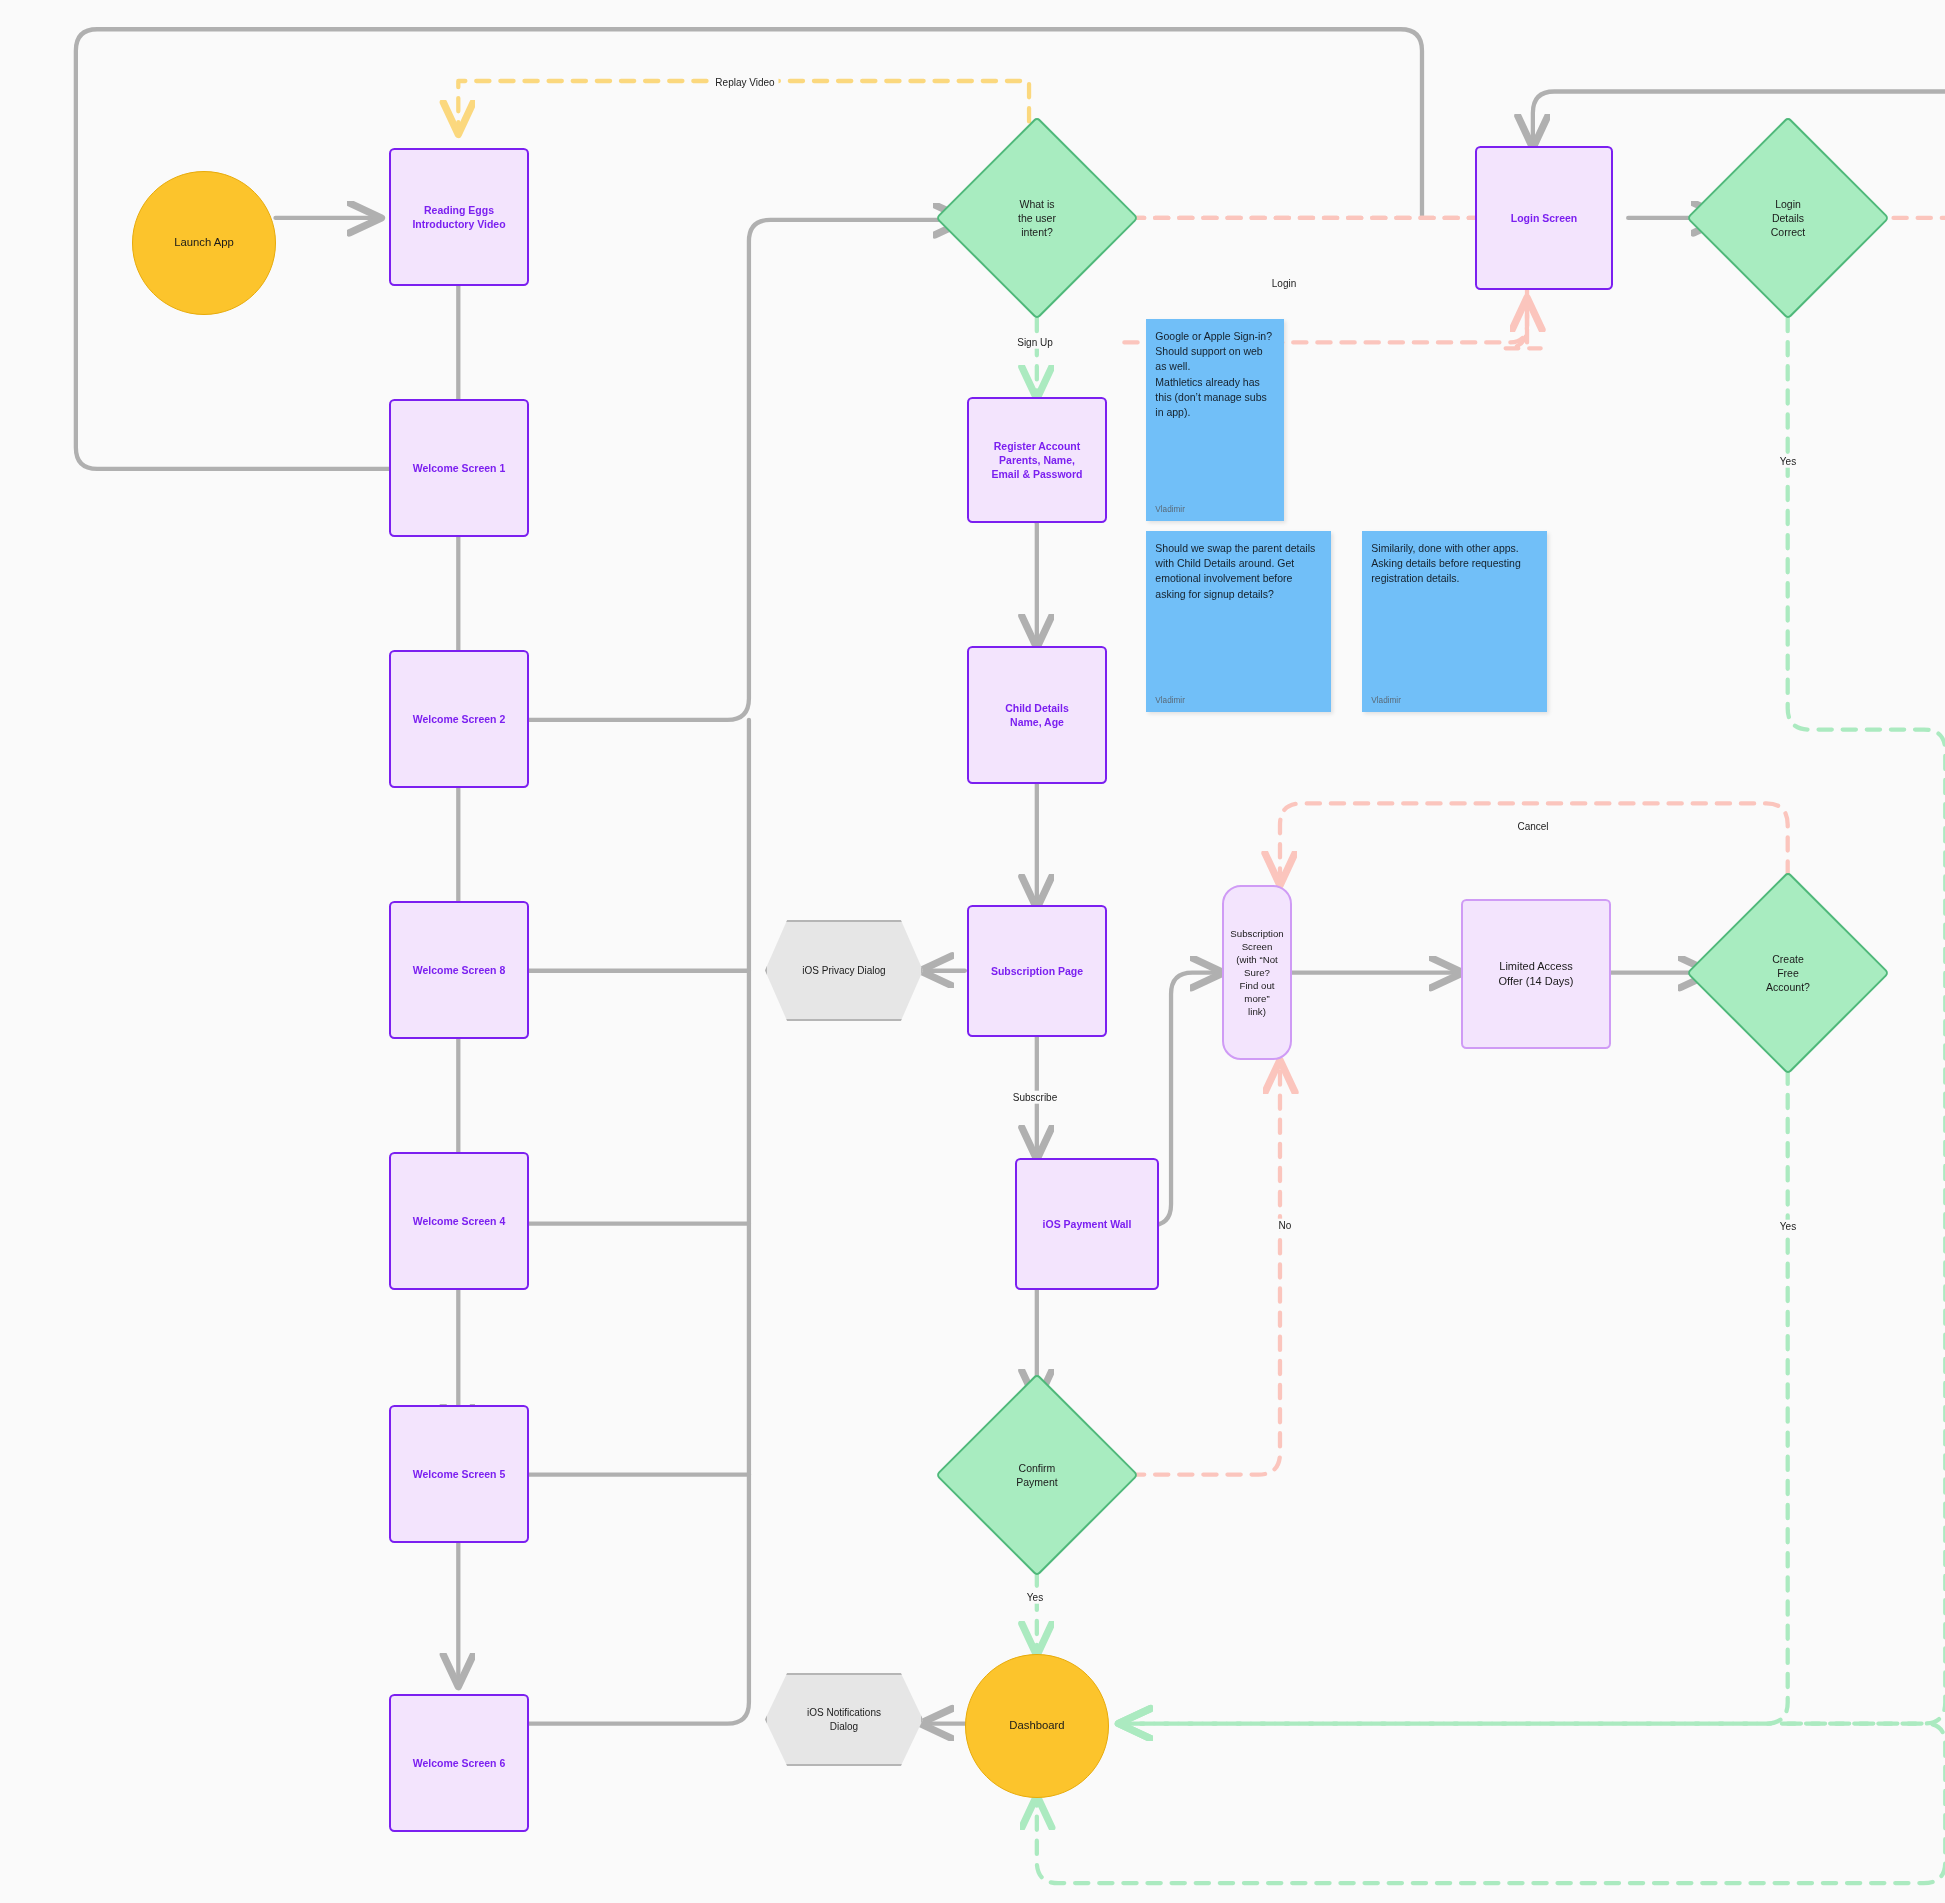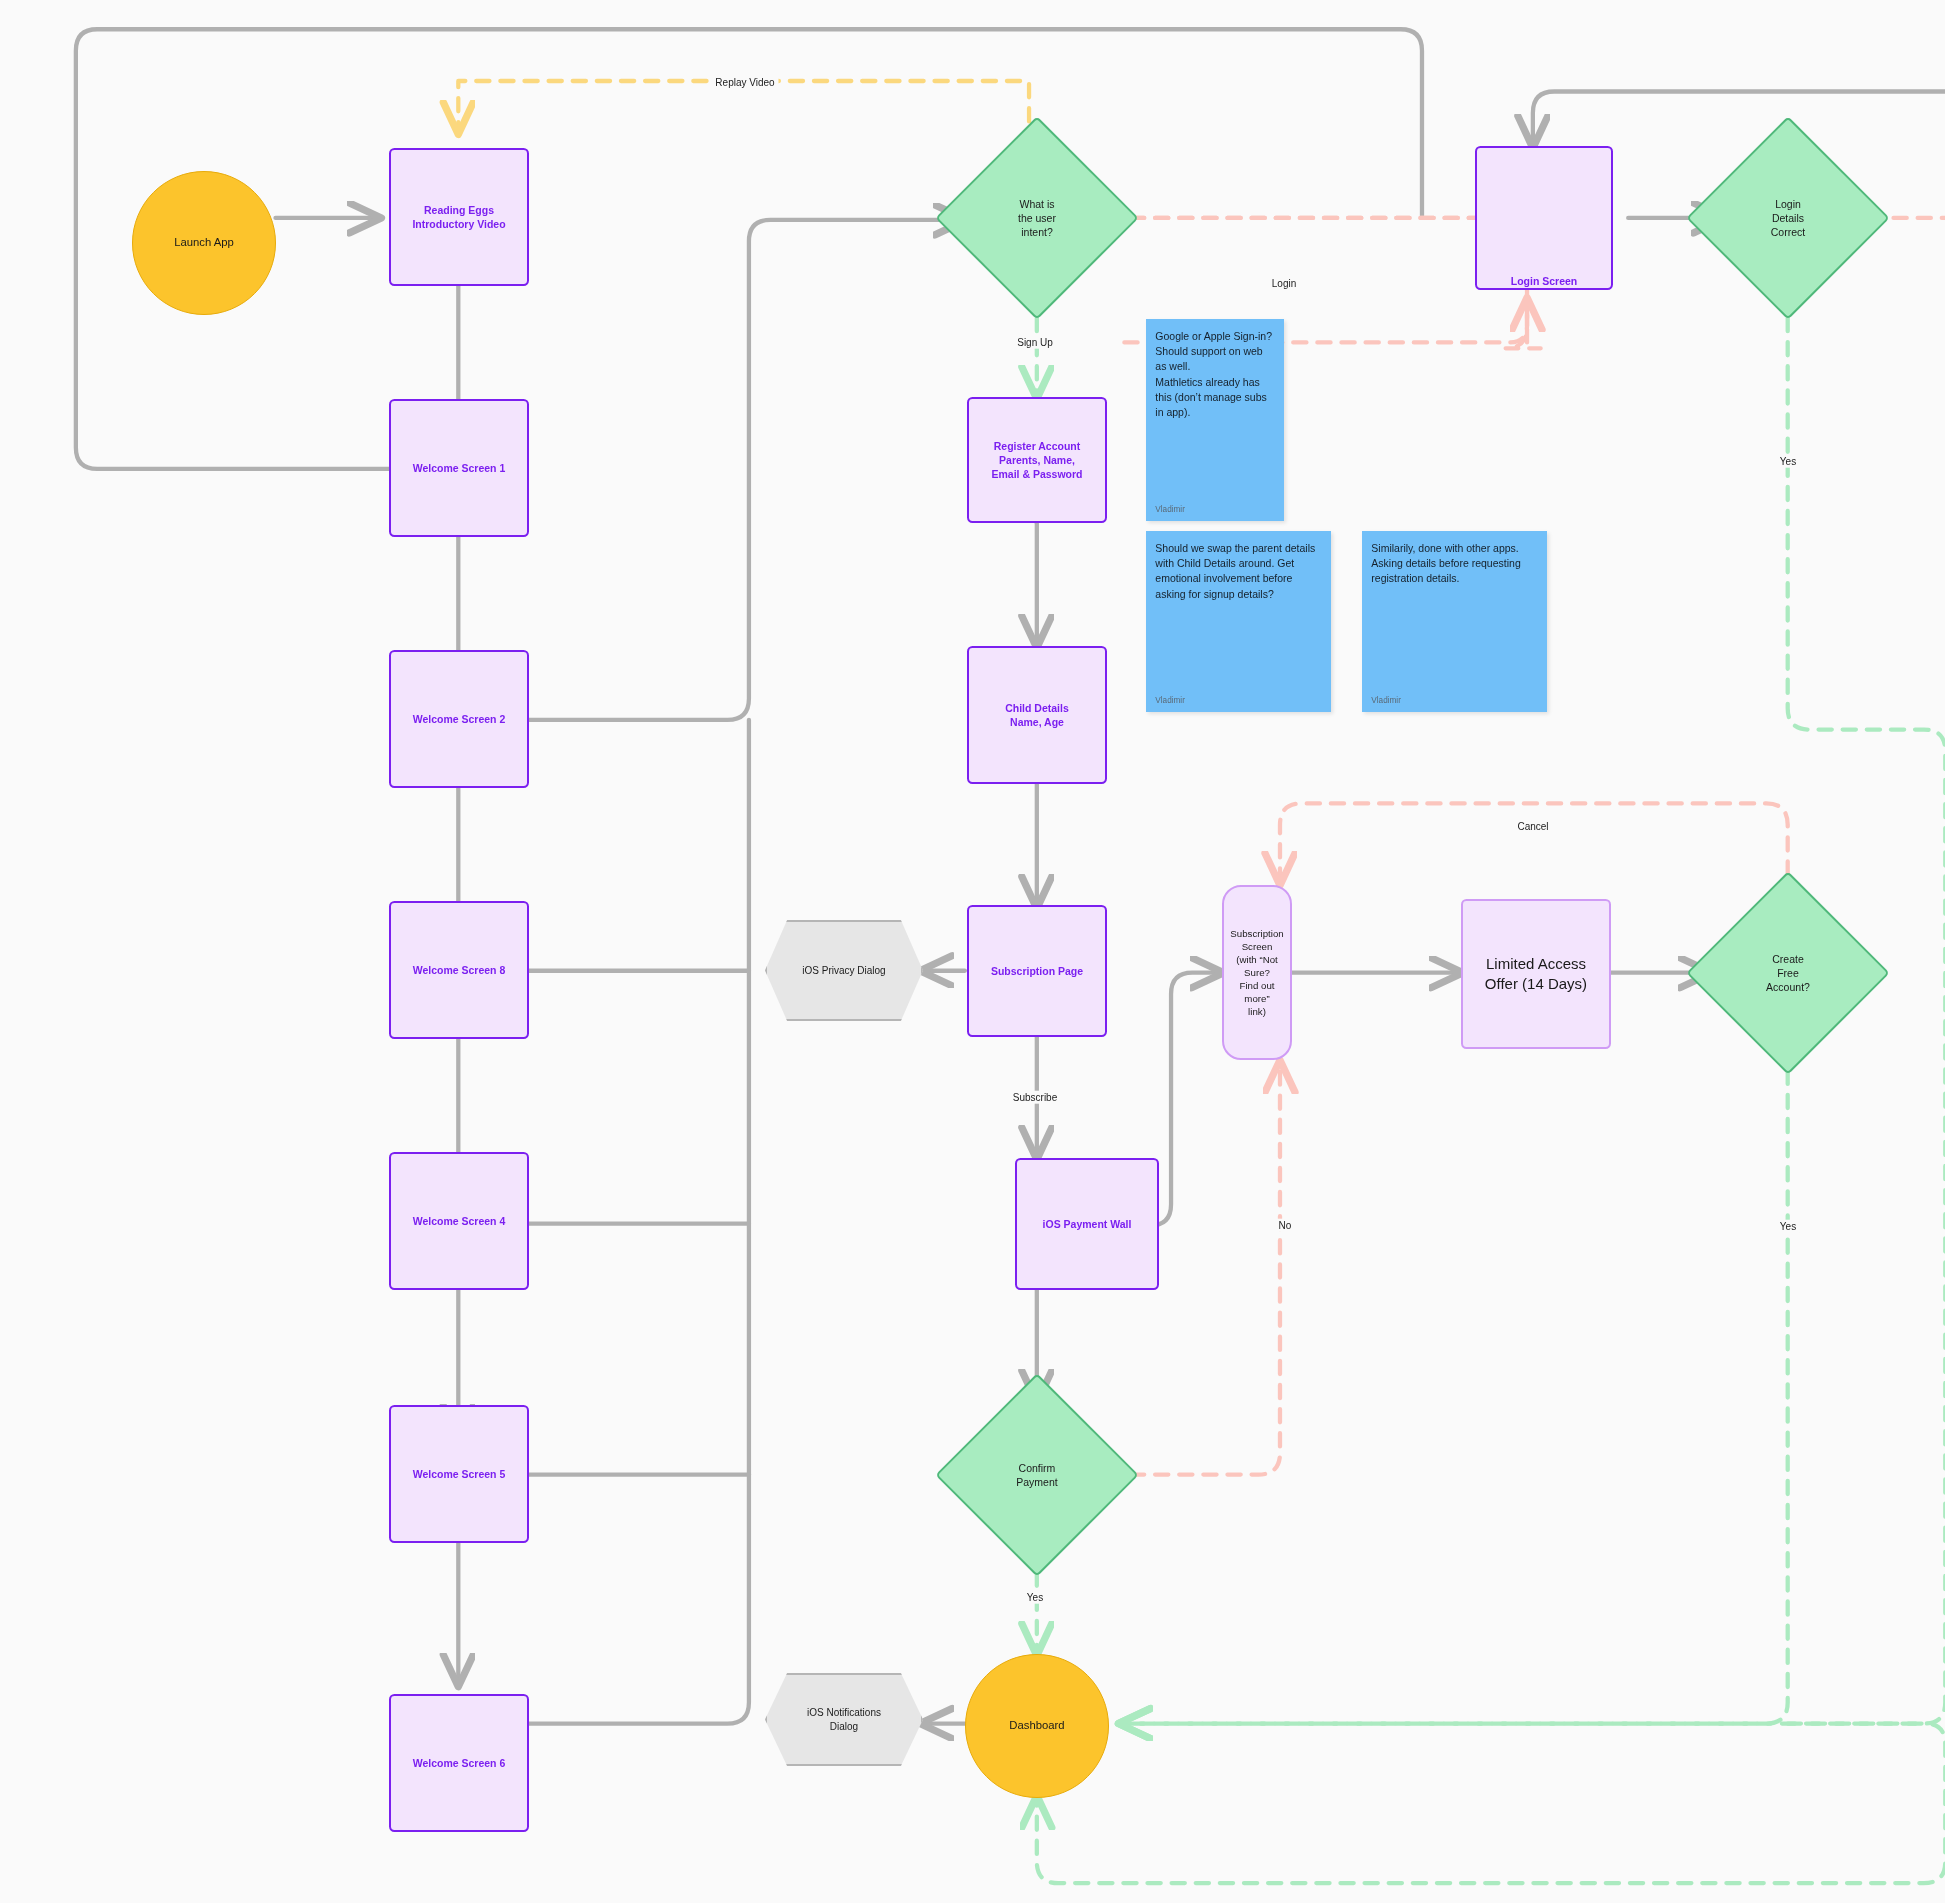--- a/index.html
+++ b/index.html
@@ -31,21 +31,21 @@
     color:#7b1ff0;
     font-size:10.5px;
     font-weight:600;
   }
   
   .screen-alt{
     background:#f3e4fd;
     border:2.3px solid #cf9bf5;
     border-radius:5.4px;
     color:#1a1a1a;
-    font-size:15px;
+    font-size:11px;
     font-weight:400;
   }
   
   .terminator{
     background:#fcc42c;
     border:1.9px solid #e8ab0a;
     border-radius:50%;
     color:#1a1a1a;
     font-size:11.3px;
     font-weight:500;
@@ -291,21 +291,21 @@
 
   <div class="node screen-alt" style="left:1461px;top:899px;width:150px;height:150px;">
     <span class="lbl multiline">Limited Access<br>Offer (14 Days)</span>
   </div>
 
   <div class="node decision" style="left:1716px;top:901px;width:144px;height:144px;">
     <span class="diamond-bg"></span>
     <span class="lbl multiline">Create<br>Free<br>Account?</span>
   </div>
 
-  <div class="node screen" style="left:1475px;top:146px;width:138px;height:144px;align-items:flex-end;">
+  <div class="node screen" style="left:1475px;top:146px;width:138px;height:144px;">
     <span class="lbl">Login Screen</span>
   </div>
 
   <div class="node decision" style="left:1716px;top:146px;width:144px;height:144px;">
     <span class="diamond-bg"></span>
     <span class="lbl multiline">Login<br>Details<br>Correct</span>
   </div>
 
   <div class="sticky" style="left:1146px;top:319px;width:138px;height:202px;">
     <div class="note-text multiline">Google or Apple Sign-in? Should support on web as well.<br>Mathletics already has this (don’t manage subs in app).</div>

